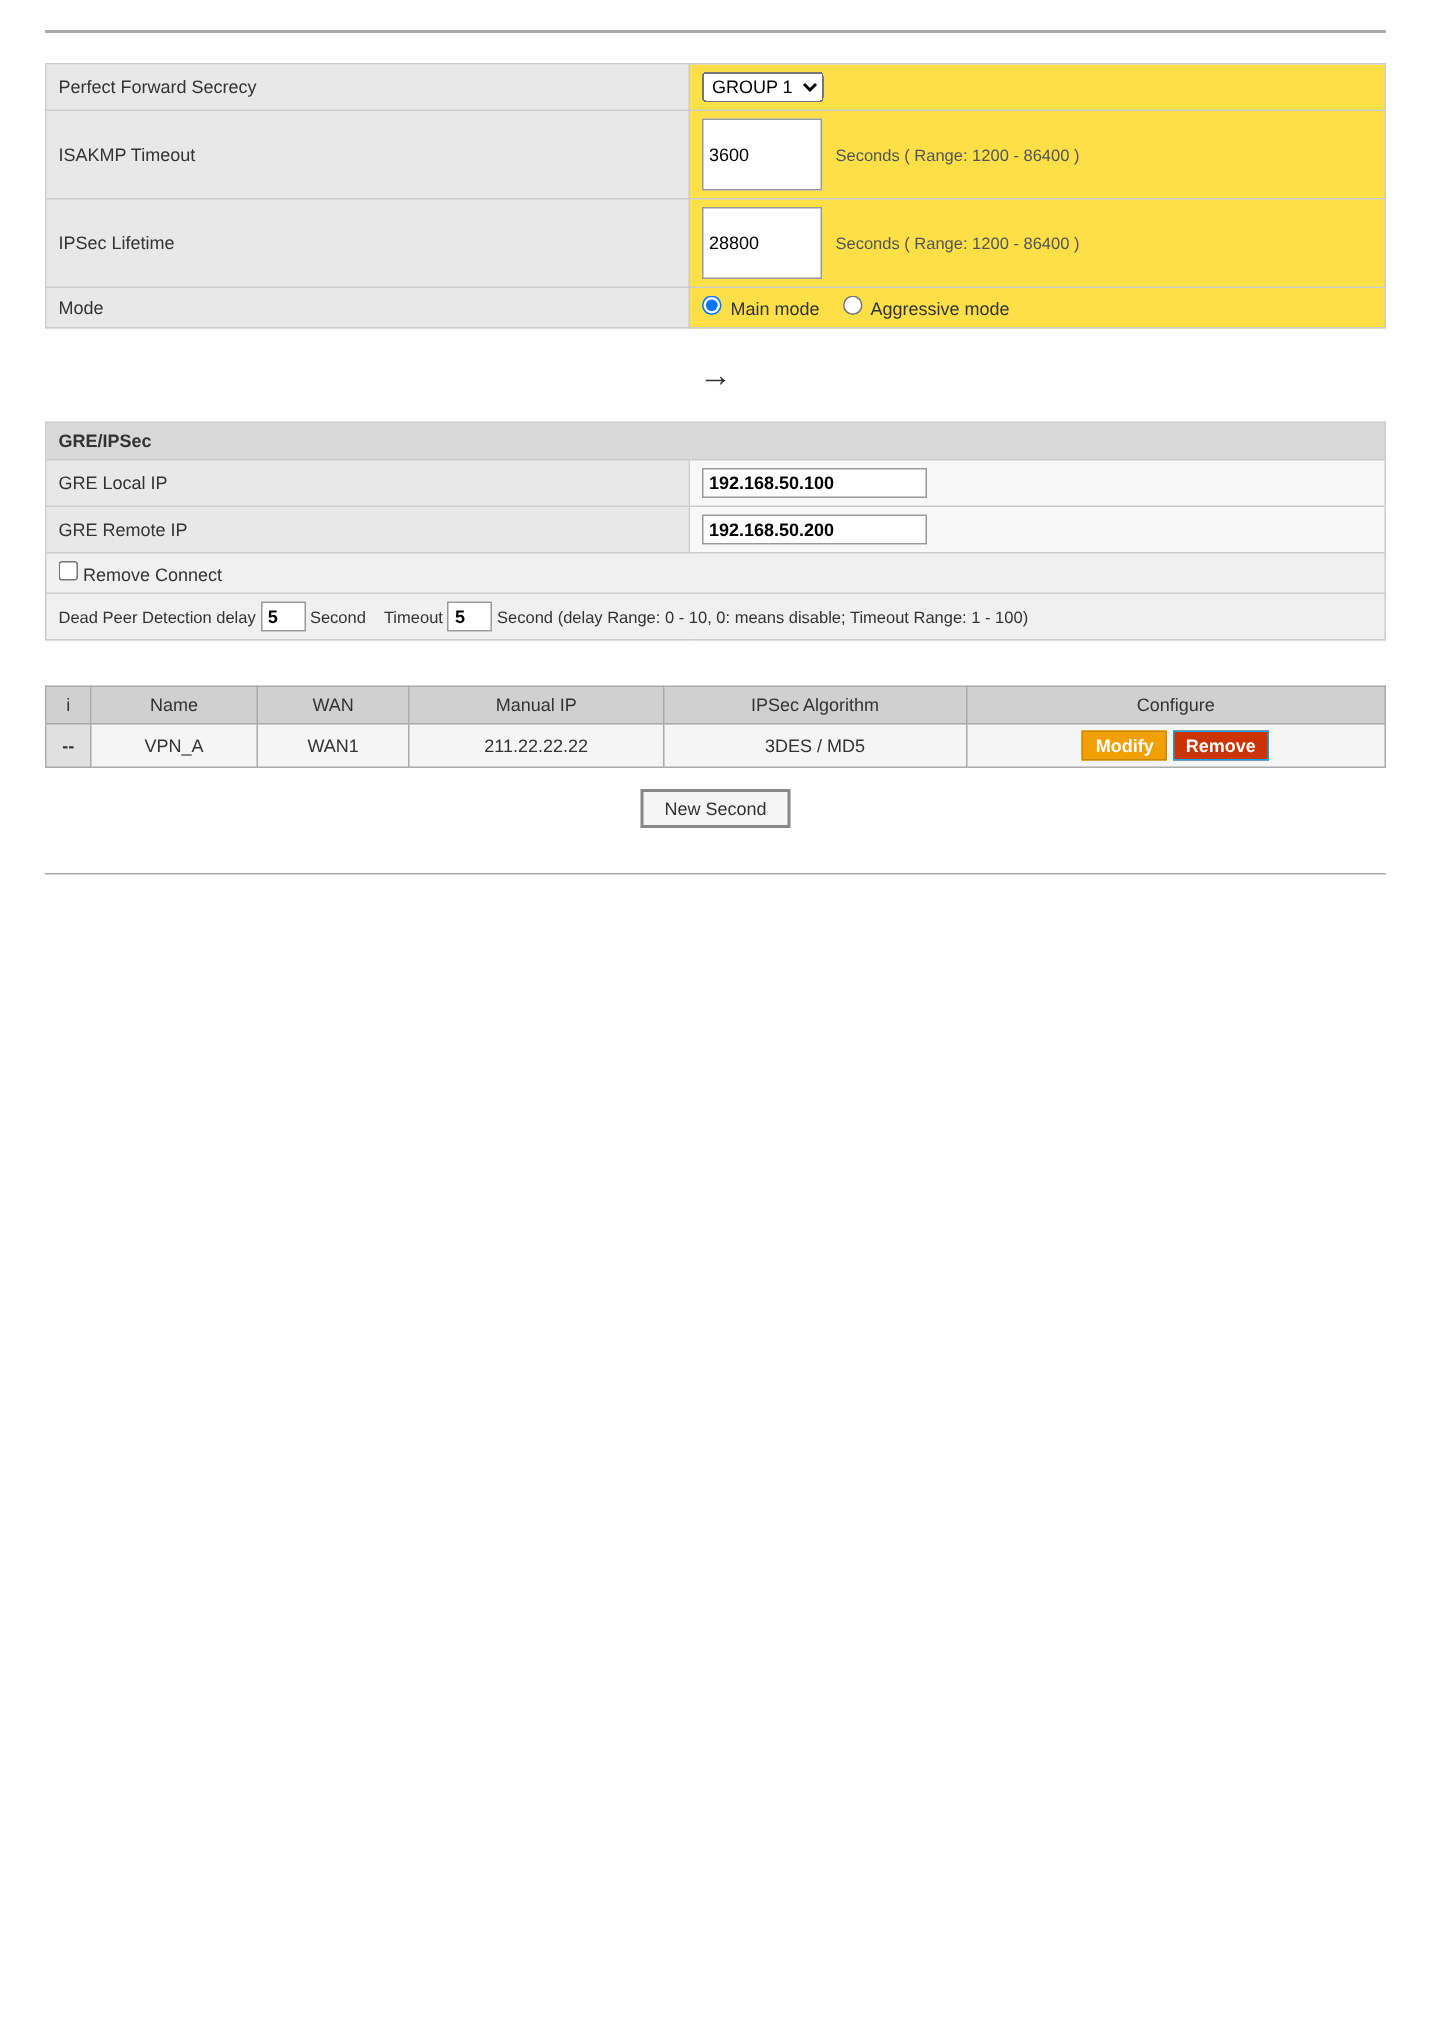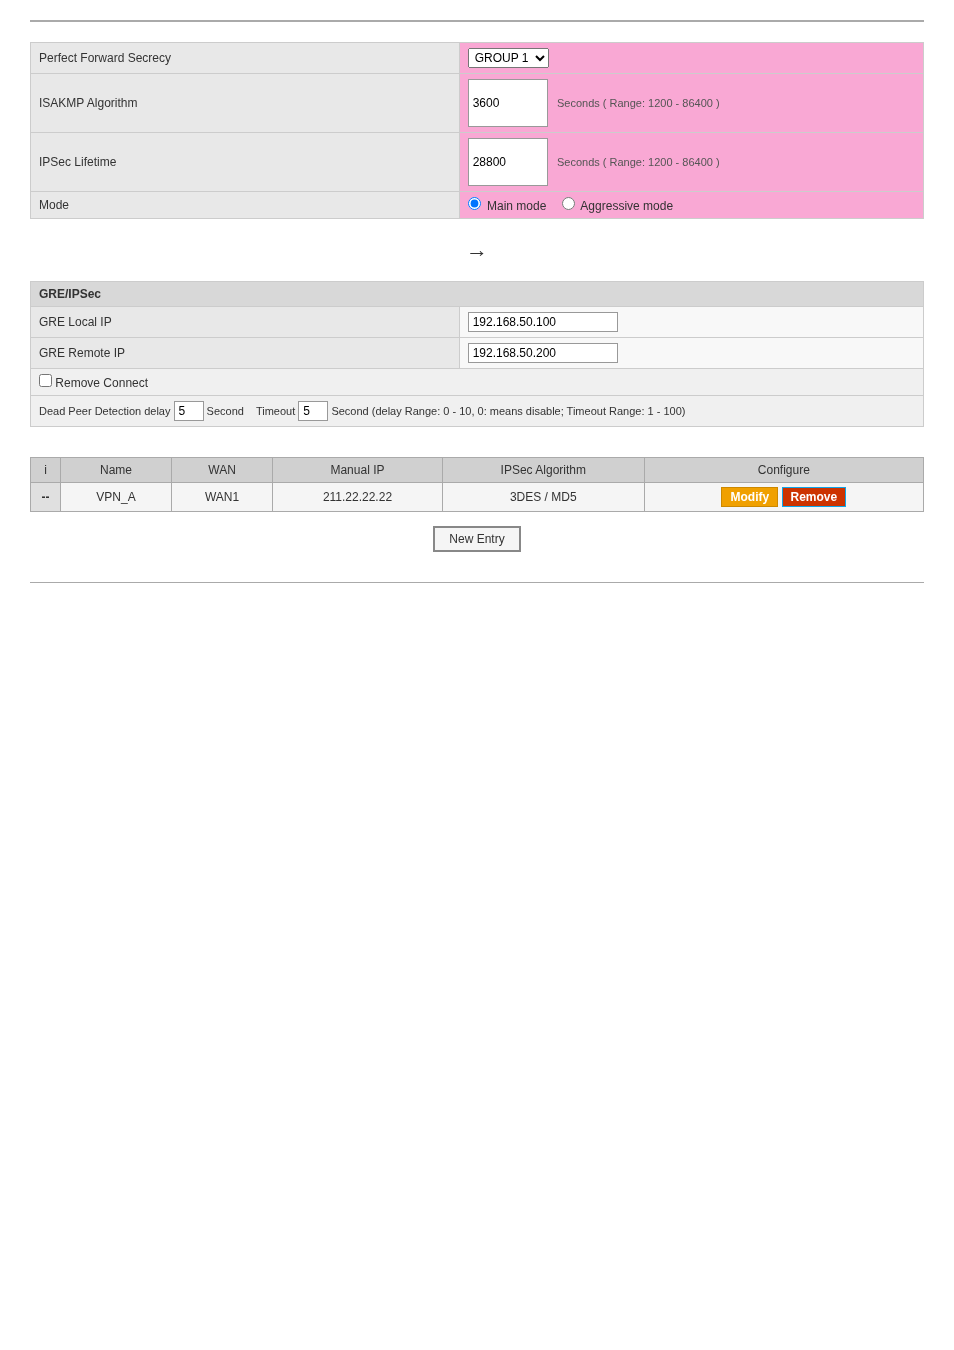--- a/index.html
+++ b/index.html
@@ -36,21 +36,21 @@
       background: #f0f0f0;
       vertical-align: middle;
     }
     .settings-table td:first-child {
       width: 48%;
       font-size: 12px;
       color: #333;
       background: #e8e8e8;
     }
     .settings-table td:last-child {
-      background: #f9a8d4;
+      background: #fde047;
     }
     .settings-table input[type="text"] {
       border: 1px solid #999;
       padding: 16px 4px;
       font-size: 12px;
       width: 80px;
     }
     .settings-table select {
       font-size: 12px;
       padding: 1px 2px;
@@ -93,20 +93,21 @@
       background: #e8e8e8;
     }
     .gre-table td:last-child {
       background: #f8f8f8;
     }
     .gre-table input[type="text"] {
       border: 1px solid #999;
       padding: 2px 4px;
       font-size: 12px;
       width: 150px;
+      font-weight: bold;
     }
     .manual-connect-row td {
       background: #f0f0f0 !important;
     }
     .dpd-row td {
       background: #f0f0f0 !important;
       font-size: 11px;
     }
     .dpd-row input[type="text"] {
       width: 30px;
@@ -194,21 +195,21 @@
       <td>
         <select>
           <option>GROUP 1</option>
           <option>GROUP 2</option>
           <option>GROUP 5</option>
           <option>None</option>
         </select>
       </td>
     </tr>
     <tr>
-      <td>ISAKMP Algorithm</td>
+      <td>ISAKMP Timeout</td>
       <td>
         <input type="text" value="3600" style="">
         <span class="hint">Seconds  ( Range: 1200 - 86400 )</span>
       </td>
     </tr>
     <tr>
       <td>IPSec Lifetime</td>
       <td>
         <input type="text" value="28800" style="">
         <span class="hint">Seconds  ( Range: 1200 - 86400 )</span>
@@ -293,17 +294,17 @@
         <td>3DES / MD5</td>
         <td>
           <button class="btn-modify">Modify</button>
           <button class="btn-remove">Remove</button>
         </td>
       </tr>
     </tbody>
   </table>
 
   <div class="new-entry-section">
-    <button class="btn-new-entry">New Entry</button>
+    <button class="btn-new-entry">New Second</button>
   </div>
 
   <div class="bottom-divider"></div>
 </div>
 
 </body></html>

